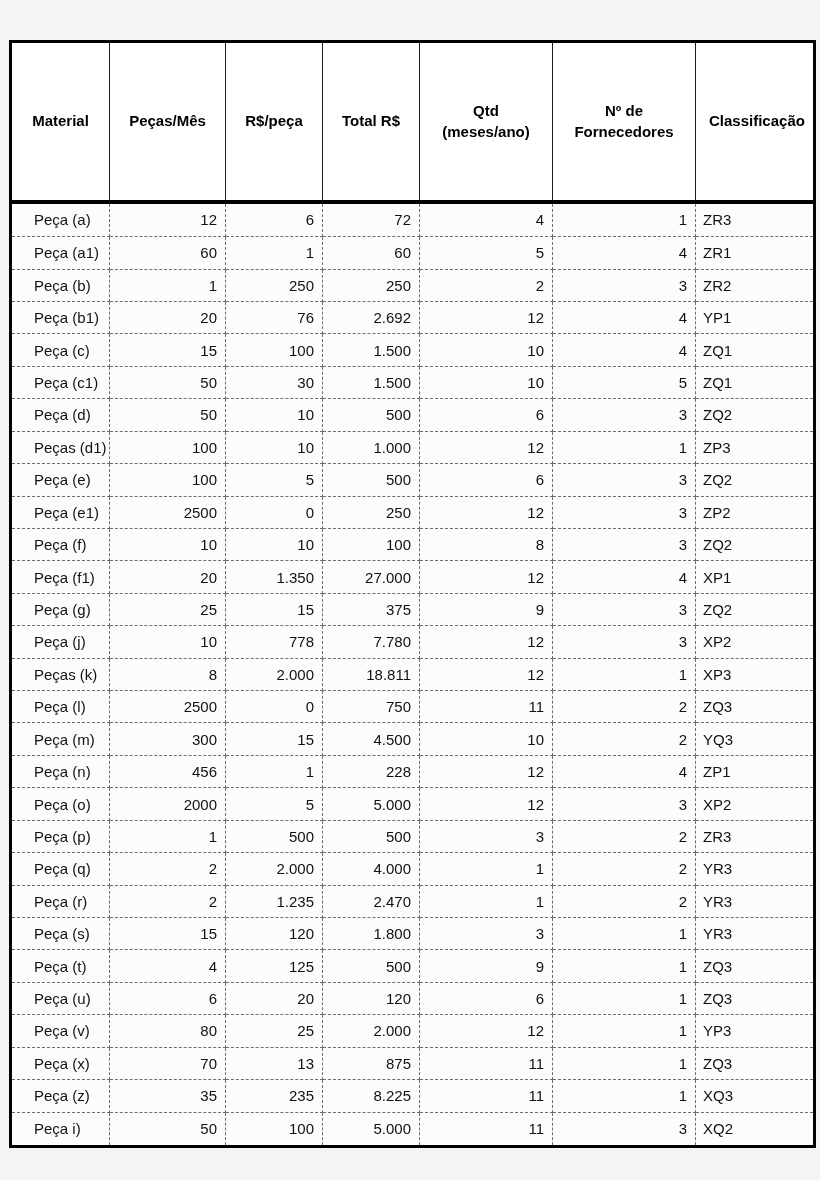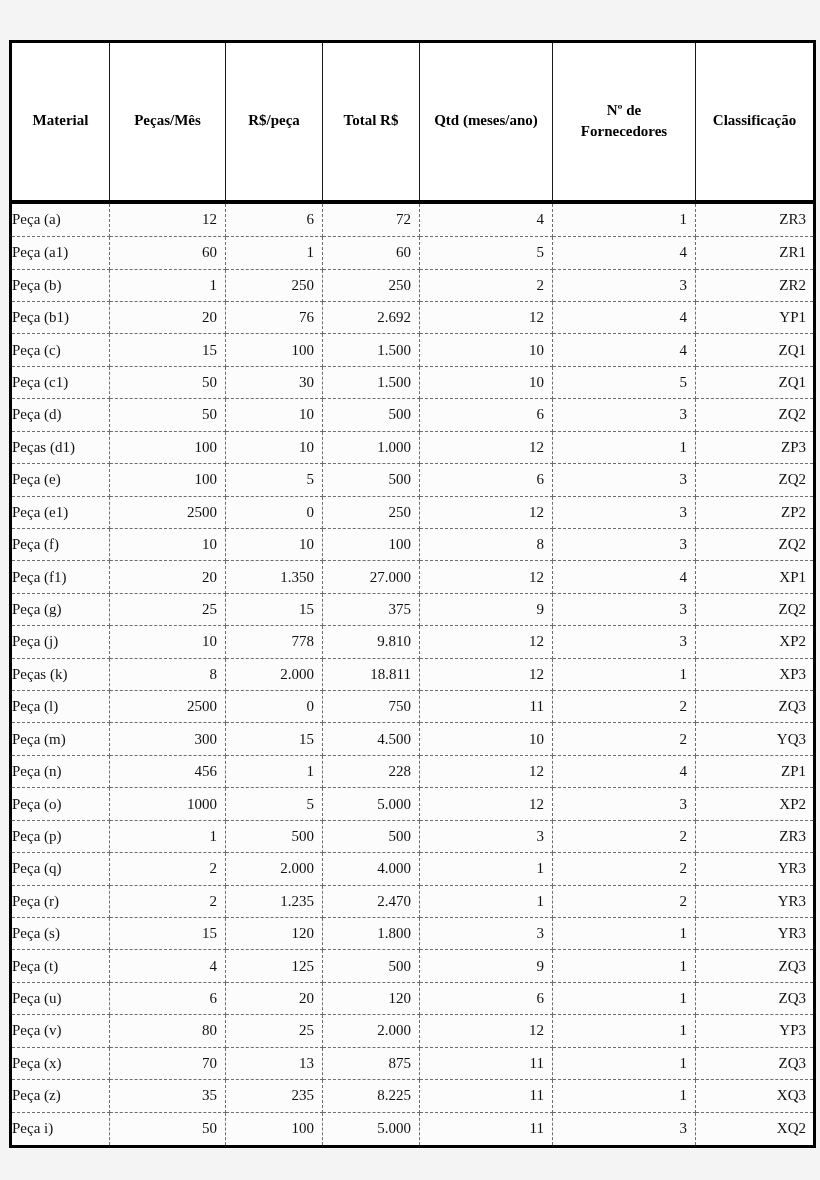--- a/index.html
+++ b/index.html
@@ -17,21 +17,20 @@
   table.materials {
     position: absolute;
     left: 9px;
     top: 40px;
     width: 804px;
     height: 1108px;
     border-collapse: collapse;
     table-layout: fixed;
     background: #fcfcfc;
     border: 3px solid #000;
-    font-family: Liberation Serif, serif;
   }
   col.w0 { width: 99px; }
   col.w1 { width: 116px; }
   col.w2 { width: 97px; }
   col.w3 { width: 97px; }
   col.w4 { width: 133px; }
   col.w5 { width: 143px; }
   col.w6 { width: 119px; }
 
   thead tr { height: 160px; }
@@ -50,24 +49,24 @@
   tbody td {
     border: 1px dashed #6e6e6e;
     font-size: 15px;
     color: #111;
     padding: 0 7px;
     white-space: nowrap;
     overflow: hidden;
     background: #fcfcfc;
     vertical-align: middle;
   }
-  tbody td.c0 { text-align: left;  padding-left: 0; }
+  tbody td.c0 { text-align: left;  padding-left: 22px; }
   tbody td.c1, tbody td.c2, tbody td.c3,
   tbody td.c4, tbody td.c5 { text-align: right; padding-right: 8px; }
-  tbody td.c6 { text-align: right; }
+  tbody td.c6 { text-align: left; }
 </style>
 </head>
 <body>
 
 <table class="materials">
   <colgroup>
     <col class="w0">
       <col class="w1">
       <col class="w2">
       <col class="w3">
@@ -201,21 +200,21 @@
         <td class="c2">15</td>
         <td class="c3">375</td>
         <td class="c4">9</td>
         <td class="c5">3</td>
         <td class="c6">ZQ2</td>
       </tr>
       <tr>
         <td class="c0">Peça (j)</td>
         <td class="c1">10</td>
         <td class="c2">778</td>
-        <td class="c3">9.810</td>
+        <td class="c3">7.780</td>
         <td class="c4">12</td>
         <td class="c5">3</td>
         <td class="c6">XP2</td>
       </tr>
       <tr>
         <td class="c0">Peças (k)</td>
         <td class="c1">8</td>
         <td class="c2">2.000</td>
         <td class="c3">18.811</td>
         <td class="c4">12</td>
@@ -244,21 +243,21 @@
         <td class="c0">Peça (n)</td>
         <td class="c1">456</td>
         <td class="c2">1</td>
         <td class="c3">228</td>
         <td class="c4">12</td>
         <td class="c5">4</td>
         <td class="c6">ZP1</td>
       </tr>
       <tr>
         <td class="c0">Peça (o)</td>
-        <td class="c1">1000</td>
+        <td class="c1">2000</td>
         <td class="c2">5</td>
         <td class="c3">5.000</td>
         <td class="c4">12</td>
         <td class="c5">3</td>
         <td class="c6">XP2</td>
       </tr>
       <tr>
         <td class="c0">Peça (p)</td>
         <td class="c1">1</td>
         <td class="c2">500</td>

